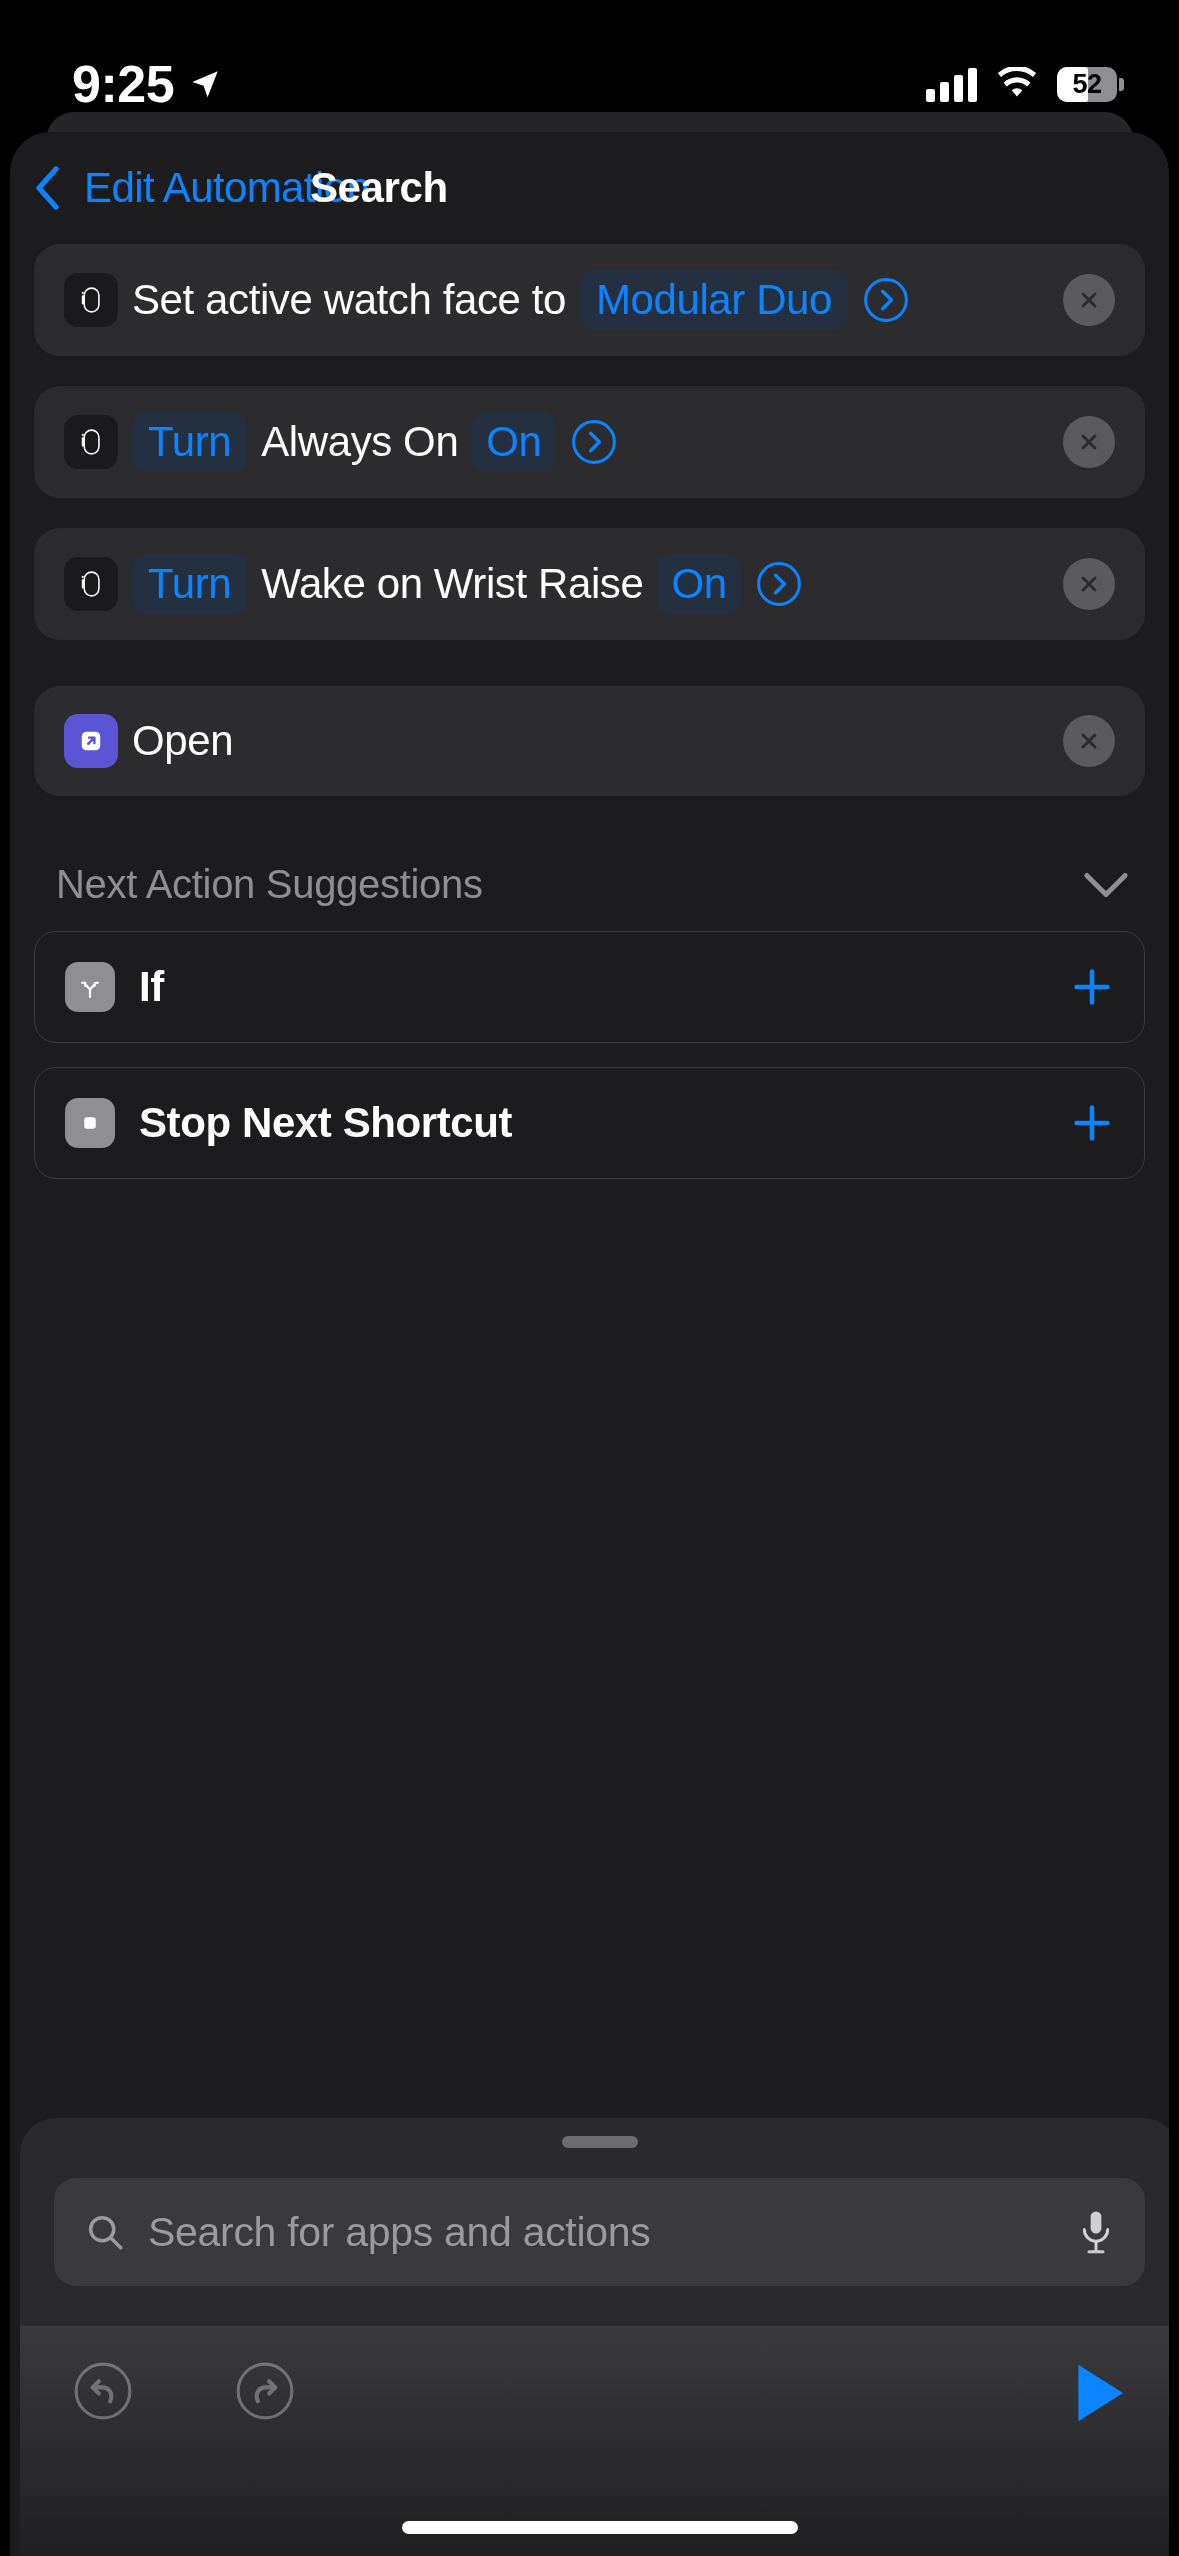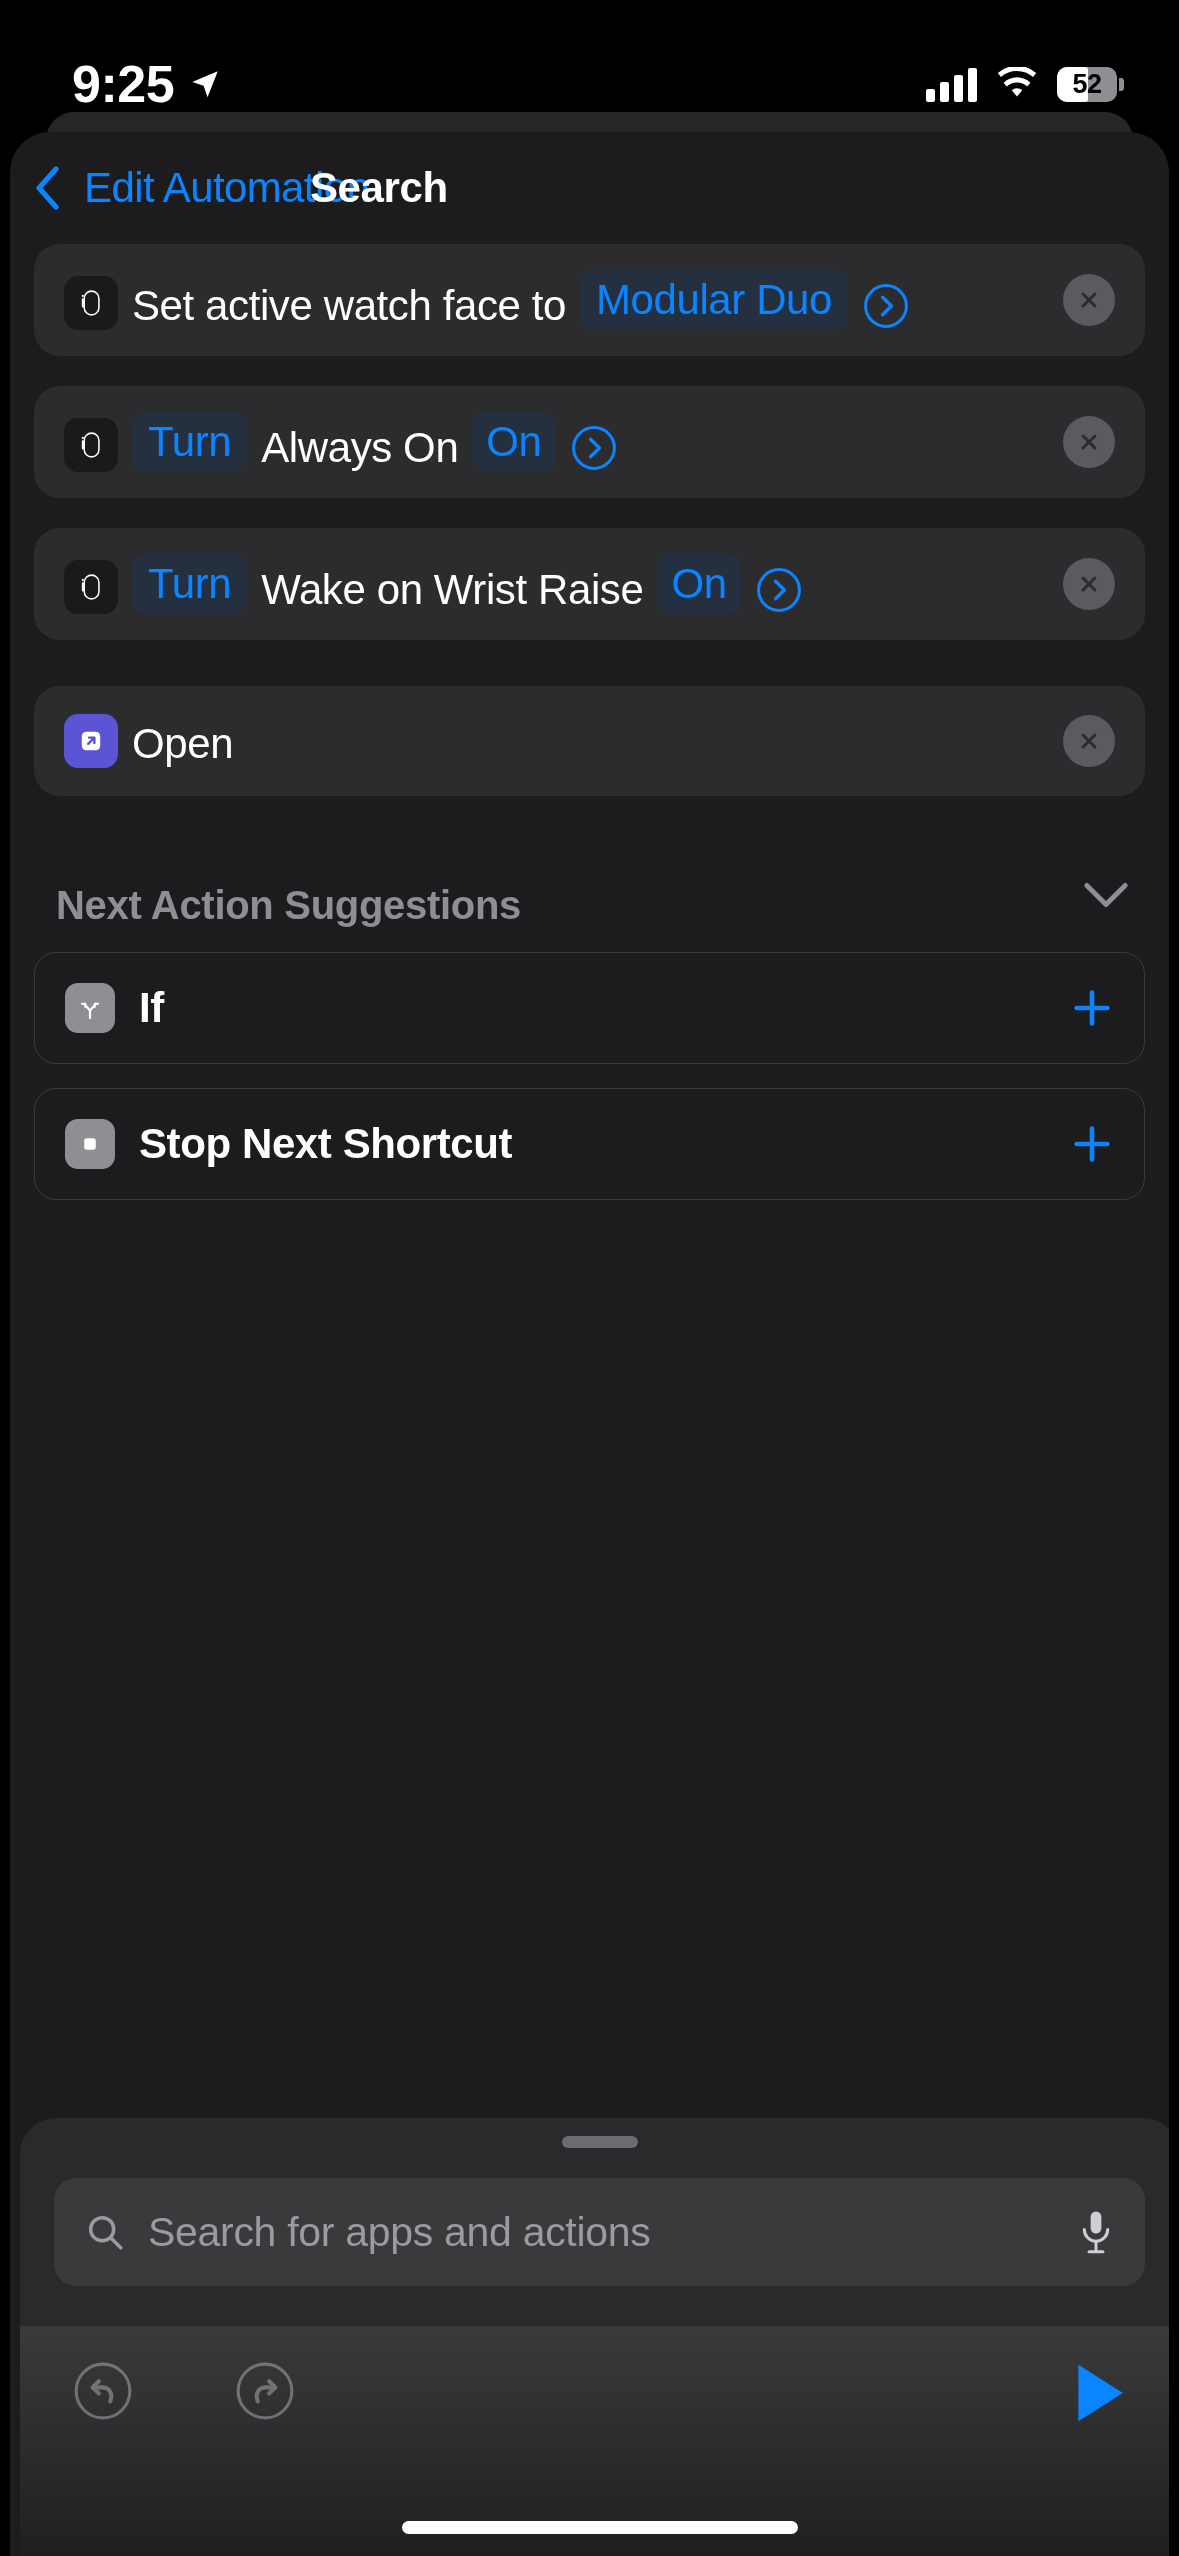--- a/index.html
+++ b/index.html
@@ -77,21 +77,21 @@
 
   .card {
     position: relative;
     background: #2c2c2e; border-radius: 26px;
     margin-bottom: 30px;
     padding: 26px 96px 26px 30px;
     min-height: 110px;
     display:flex; align-items:center;
   }
   .card-body {
-    display:flex; flex-wrap: wrap; align-items:flex-end;
+    display:flex; flex-wrap: wrap; align-items:center;
     gap: 16px 14px; row-gap: 18px;
   }
   .card-text {
     color:#fff; font-size: 42px; font-weight: 500; letter-spacing:-0.4px;
     white-space: nowrap;
   }
   .pill {
     display:inline-flex; align-items:center; gap: 12px;
     background: #243040; border-radius: 14px;
     padding: 6px 16px; color:#0a84ff;
@@ -117,21 +117,21 @@
   .icon-watch { background:#1a1a1c; }
   .icon-open { background:#5b55d6; }
   .icon-stocard { background:#f6b8c4; border-radius: 13px; width:50px; height:50px; }
 
   
   .sug-header {
     display:flex; align-items:center; justify-content:space-between;
     padding: 36px 16px 24px 22px;
   }
   .sug-title {
-    color:#8e8e93; font-size: 40px; font-weight: 700; letter-spacing:-0.3px;margin-top:21px;
+    color:#8e8e93; font-size: 40px; font-weight: 400; letter-spacing:-0.3px;
   }
   .sug-chev { width: 46px; height: 28px; }
   .sug-row {
     position:relative; display:flex; align-items:center;
     border: 1.5px solid #3a3a3c; border-radius: 22px;
     height: 112px; padding: 0 30px; margin-bottom: 24px;
     background: transparent;
   }
   .sug-icon {
     width: 50px; height: 50px; border-radius: 13px; flex:none;

